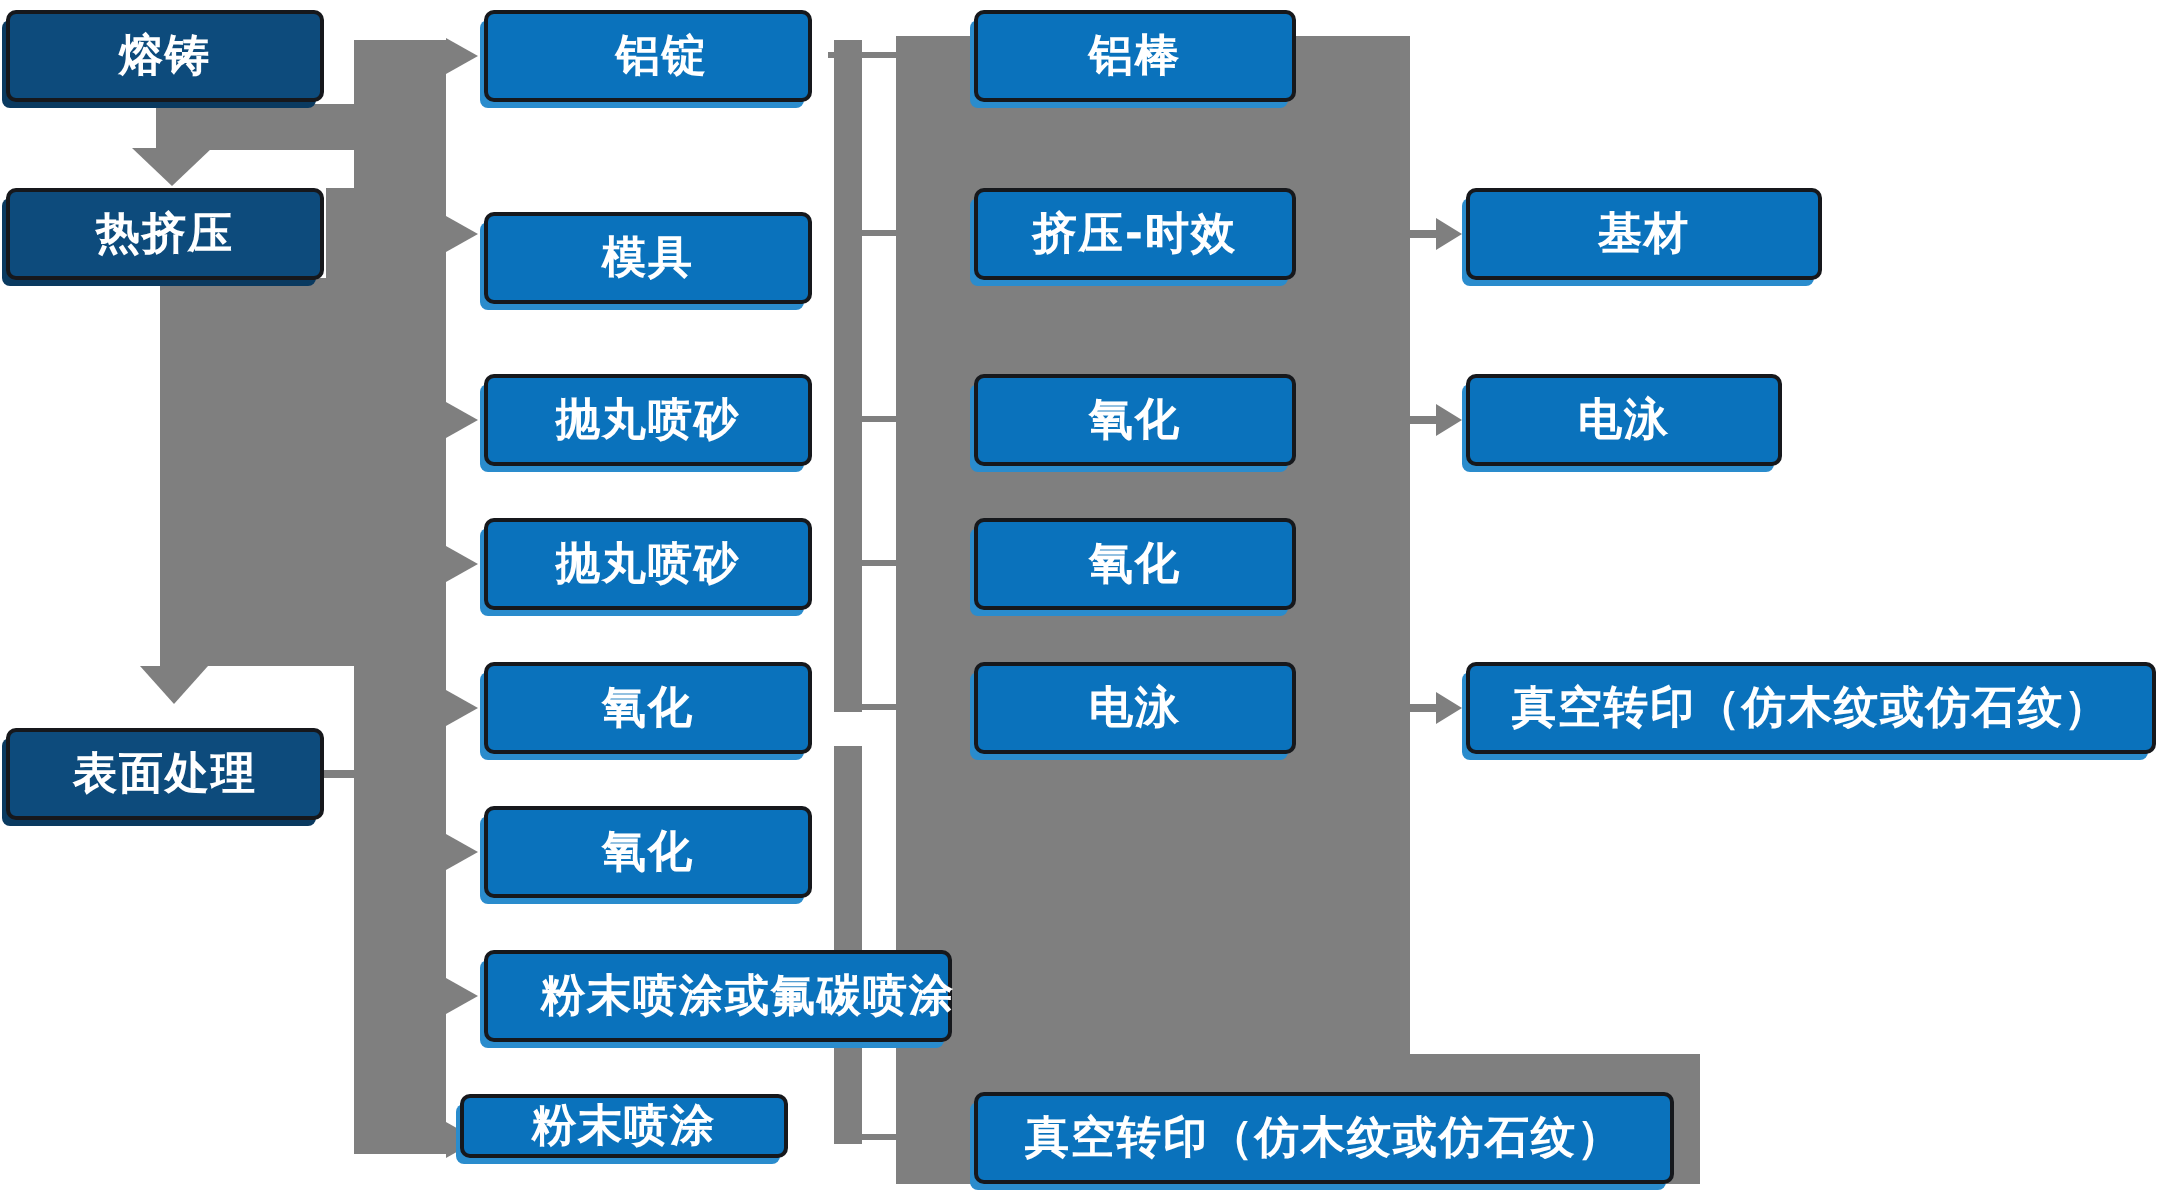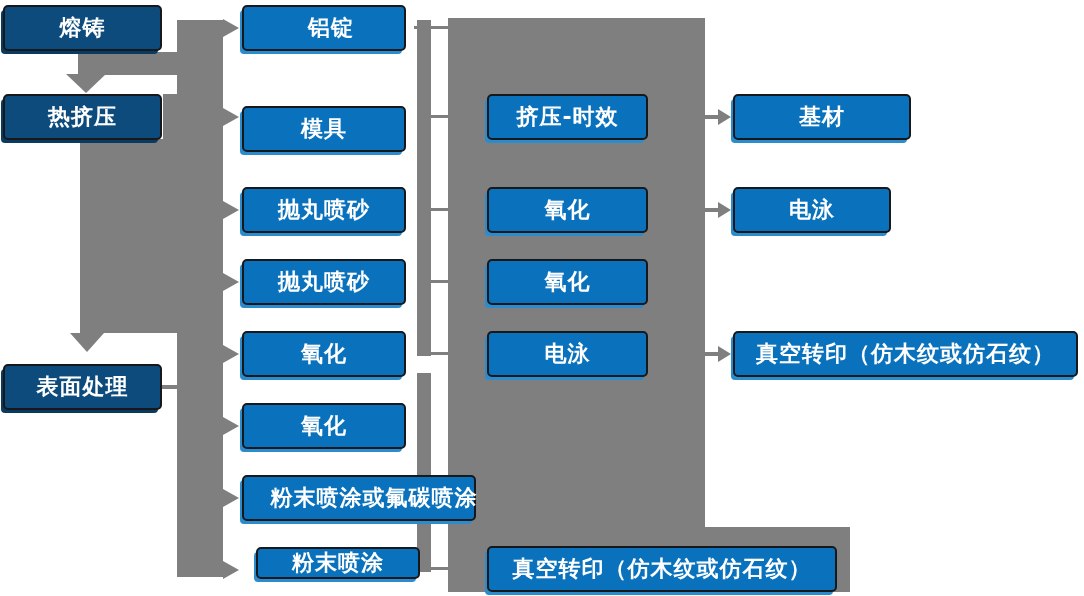--- a/index.html
+++ b/index.html
@@ -87,22 +87,23 @@
   <div class="node dark" style="left:3px;top:94px;width:159px;height:46px;">热挤压</div>
   <div class="node dark" style="left:3px;top:364px;width:159px;height:46px;">表面处理</div>
 
   <div class="node" style="left:242px;top:5px;width:164px;height:46px;padding-left:14px;">铝锭</div>
   <div class="node" style="left:242px;top:94px;width:164px;height:46px;margin-top:12px;">模具</div>
   <div class="node" style="left:242px;top:187px;width:164px;height:46px;">抛丸喷砂</div>
   <div class="node" style="left:242px;top:259px;width:164px;height:46px;">抛丸喷砂</div>
   <div class="node" style="left:242px;top:331px;width:164px;height:46px;">氧化</div>
   <div class="node" style="left:242px;top:403px;width:164px;height:46px;">氧化</div>
   <div class="node" style="left:242px;top:475px;width:234px;height:46px;padding-left:30px;">粉末喷涂或氟碳喷涂</div>
-  <div class="node" style="left:256px;top:547px;width:164px;height:32px;">粉末喷涂</div>
+  <div class="node" style="left:230px;top:547px;width:164px;height:32px;">粉末喷涂</div>
 
+  <div class="node" style="left:487px;top:5px;width:161px;height:46px;">铝棒</div>
   <div class="node" style="left:487px;top:94px;width:161px;height:46px;">挤压-时效</div>
   <div class="node" style="left:487px;top:187px;width:161px;height:46px;">氧化</div>
   <div class="node" style="left:487px;top:259px;width:161px;height:46px;">氧化</div>
   <div class="node" style="left:487px;top:331px;width:161px;height:46px;">电泳</div>
   <div class="node" style="left:487px;top:546px;width:350px;height:46px;">真空转印（仿木纹或仿石纹）</div>
 
   <div class="node" style="left:733px;top:94px;width:178px;height:46px;">基材</div>
   <div class="node" style="left:733px;top:187px;width:158px;height:46px;">电泳</div>
   <div class="node" style="left:733px;top:331px;width:345px;height:46px;">真空转印（仿木纹或仿石纹）</div>
 

